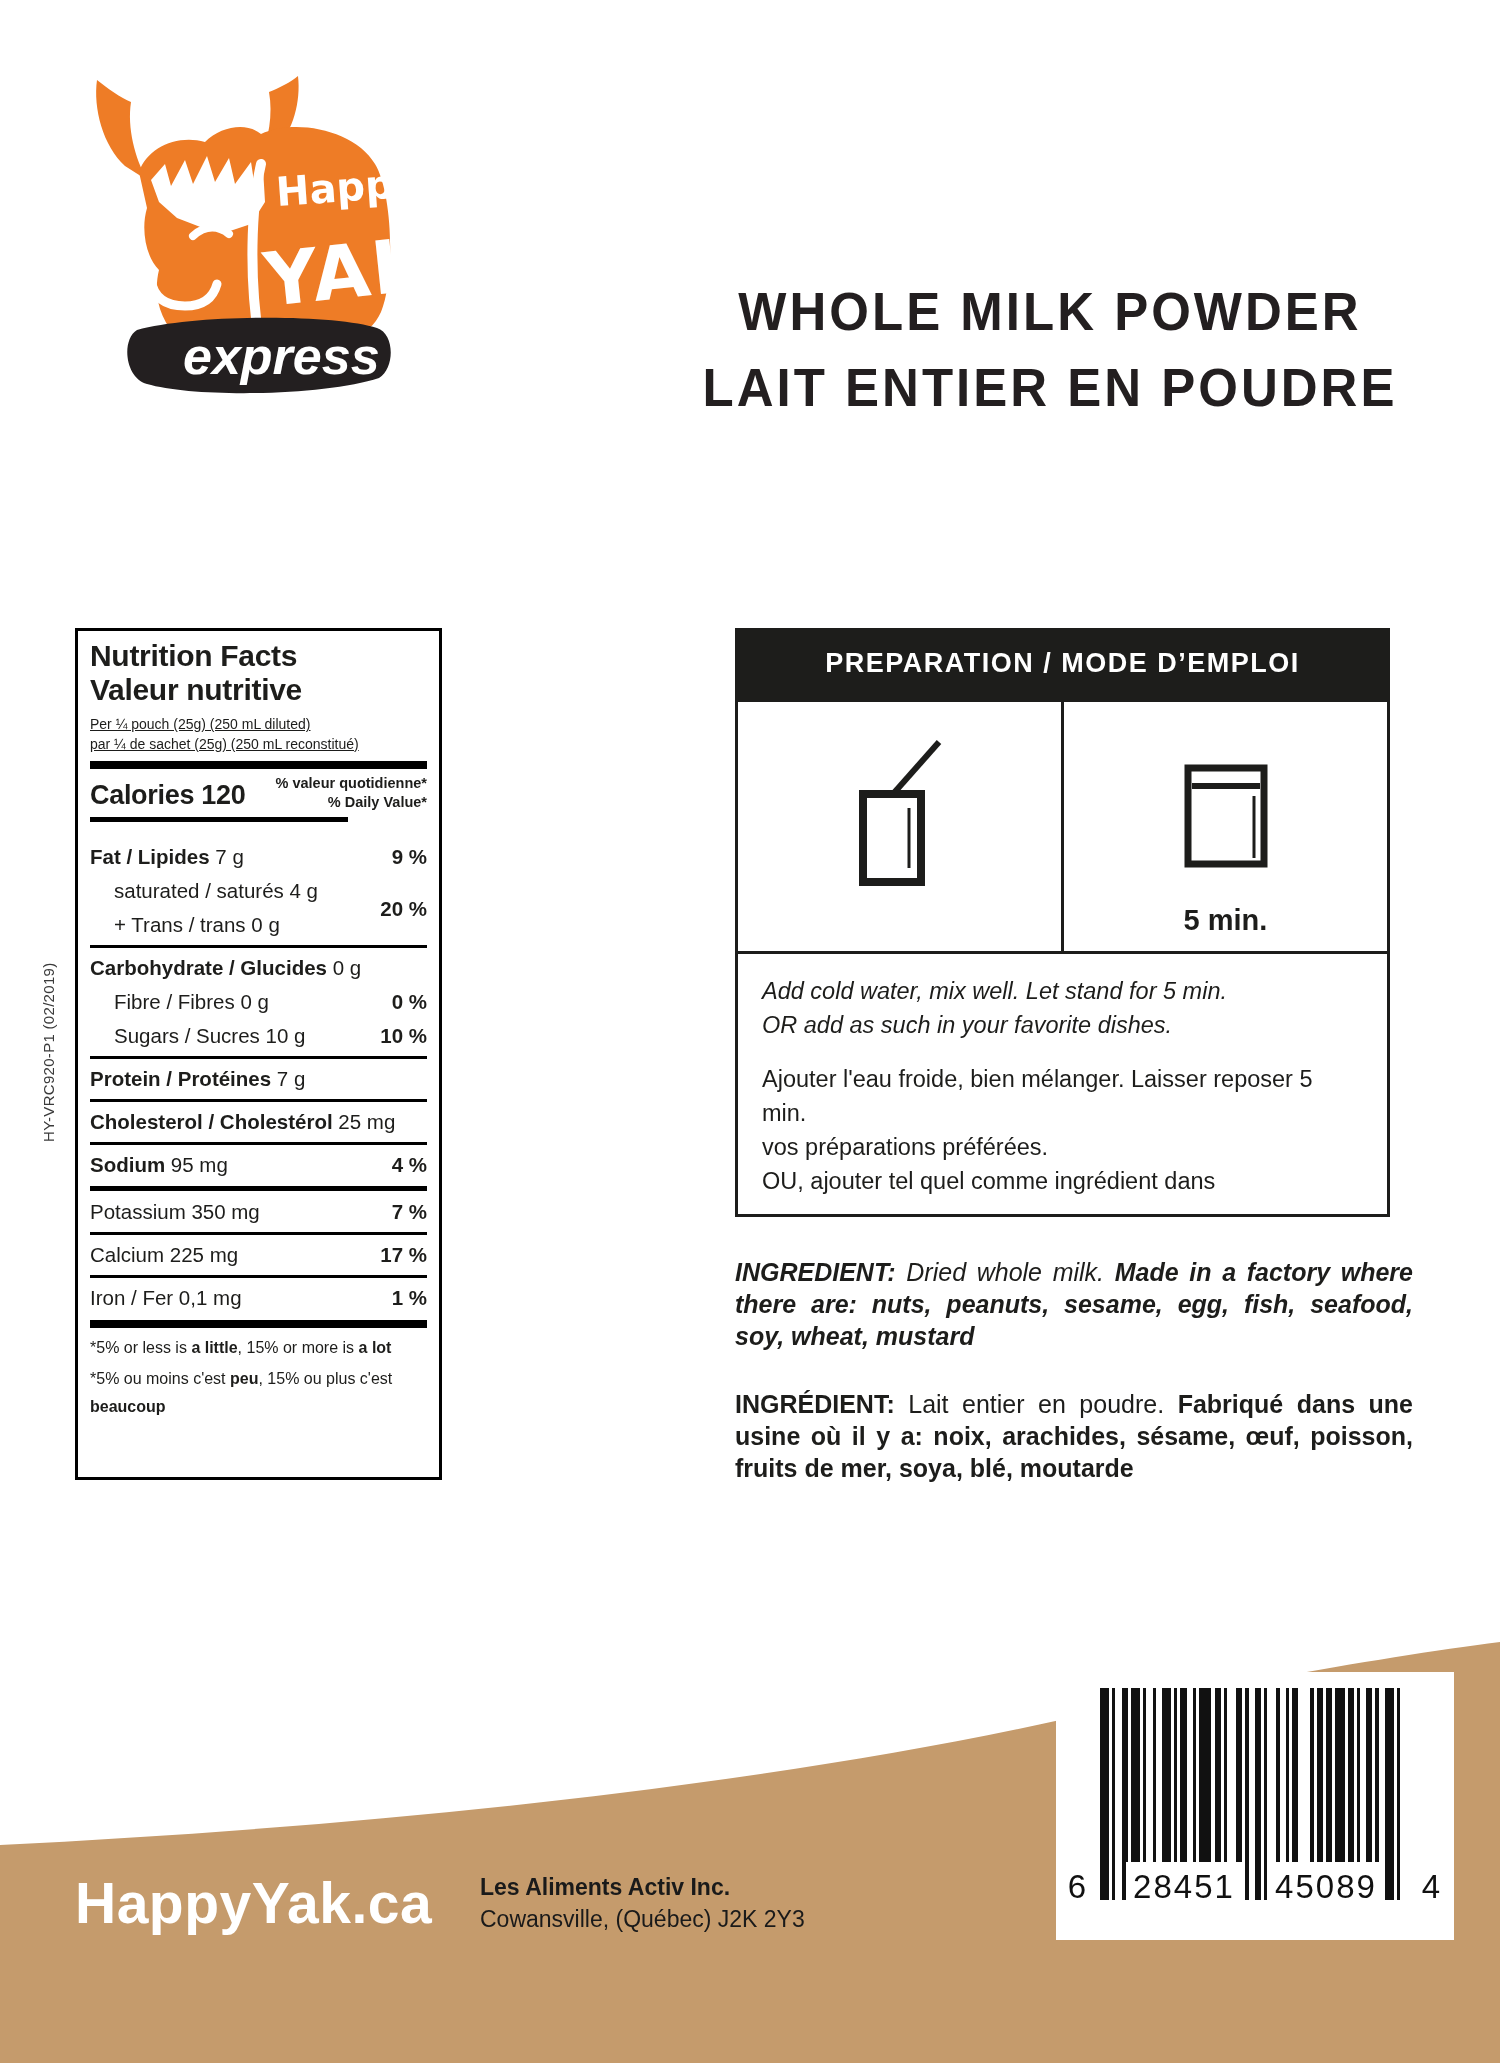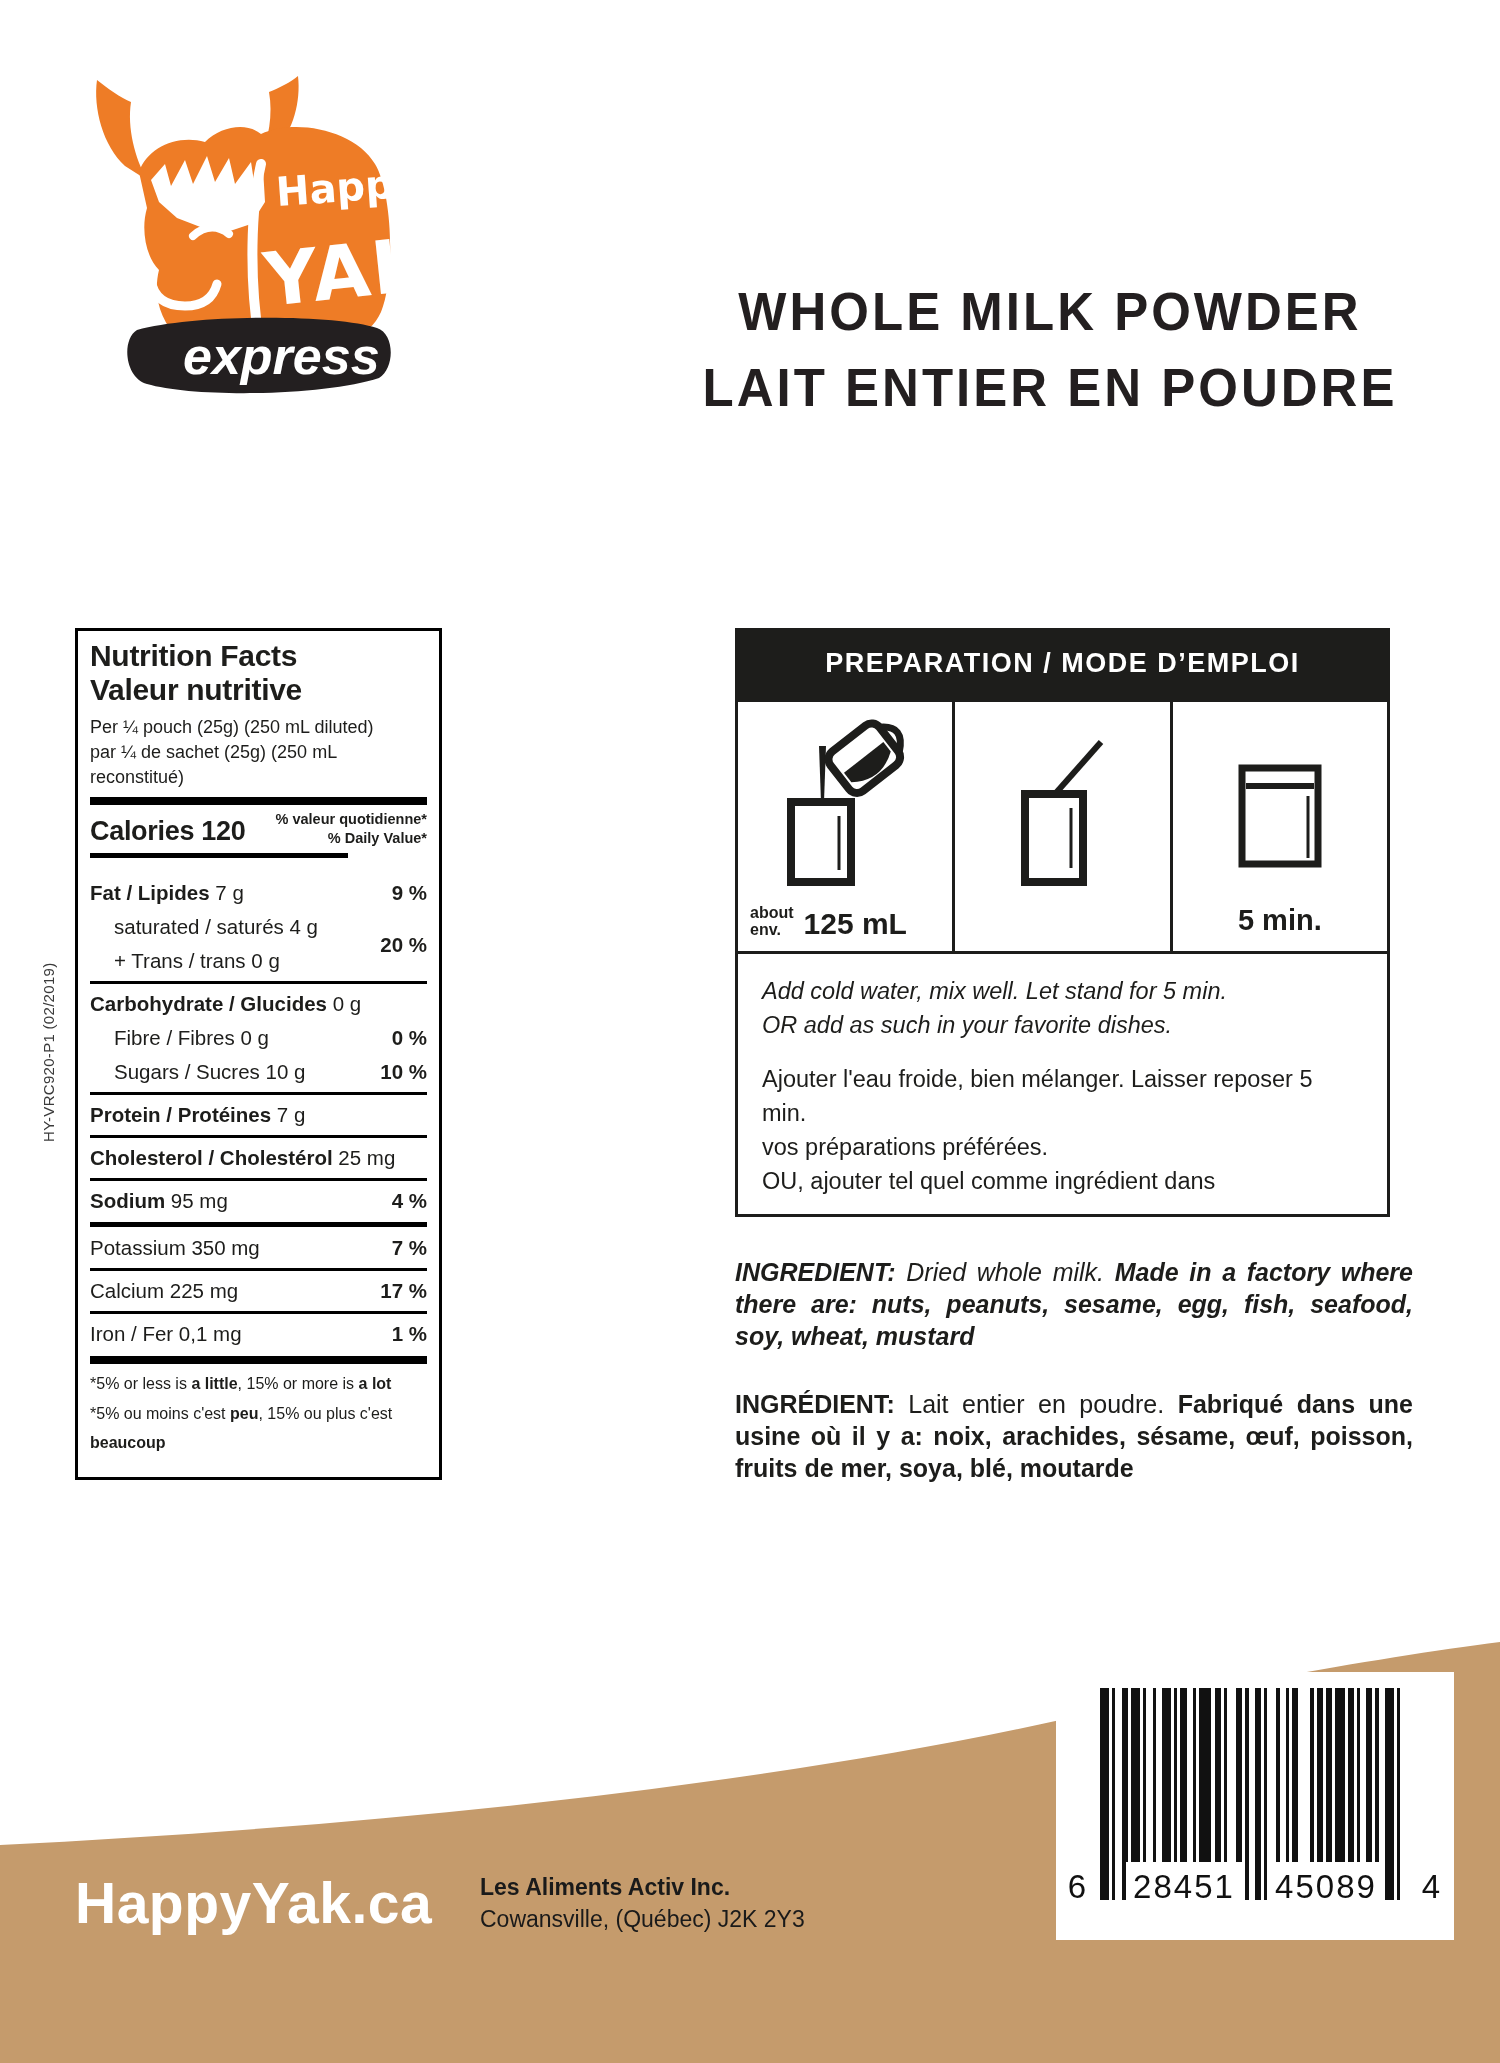--- a/index.html
+++ b/index.html
@@ -25,21 +25,21 @@
 
   
   .title{position:absolute;left:615px;top:286px;width:870px;text-align:center;}
   .title .t-line{font-size:51px;font-weight:bold;letter-spacing:3px;color:#231f20;line-height:1.0;transform:scaleY(1.04);}
   .title .t-line+.t-line{margin-top:25px;}
 
   
   .nft{position:absolute;left:75px;top:628px;width:367px;height:852px;
        border:3px solid #000;box-sizing:border-box;padding:8px 12px 6px 12px;background:#fff;overflow:hidden;}
   .nft-title{font-size:30px;font-weight:bold;line-height:1.12;letter-spacing:-0.3px;}
-  .nft-serving{font-size:18px;line-height:1.38;margin-top:9px;}
+  .nft-serving{font-size:14px;line-height:1.38;margin-top:9px;text-decoration:underline;}
   .bar-8{height:8px;background:#000;margin:7px 0 5px 0;}
   .cal-row{position:relative;height:66px;margin-top:2px;}
   .cal-main{font-size:27px;font-weight:bold;letter-spacing:-0.3px;padding-top:6px;}
   .cal-under{width:258px;height:5px;background:#000;margin-top:6px;}
   .dv-head{position:absolute;right:0;top:0;text-align:right;font-size:14.5px;font-weight:bold;line-height:1.3;}
   #nutrition-rows{margin-top:0;}
   .n-row{position:relative;font-size:20.5px;line-height:34px;}
   .n-row.indent{padding-left:24px;}
   .n-bold{font-weight:bold;}
   .n-dv{position:absolute;right:0;top:0;font-weight:bold;}
@@ -190,39 +190,20 @@
       <span>*5% ou moins c'est </span><b>peu</b><span>, 15% ou plus c'est </span><b>beaucoup</b>
     </div>
   </div>
 
   <div class="side-code">HY-VRC920-P1 (02/2019)</div>
 
   <div class="prep">
     <div class="prep-header">PREPARATION / MODE D’EMPLOI</div>
     <div class="prep-icons">
 
-      <div class="prep-cell">
-        <svg class="icon-center" style="top:14px" width="160" height="170" viewBox="0 0 160 170">
-          <polygon points="54,30 61,30 59,86 56,86" fill="#1d1d1b"></polygon>
-          <g transform="rotate(-38 100 48) translate(0,-6)">
-            <rect x="72" y="24" width="62" height="50" rx="10" fill="#fff" stroke="#1d1d1b" stroke-width="8"></rect>
-            <path d="M78,48 L128,48 L128,60 Q103,78 78,60 Z" fill="#1d1d1b"></path>
-            <path d="M134,34 q22,14 0,32" fill="none" stroke="#1d1d1b" stroke-width="7"></path>
-          </g>
-          <rect x="26" y="86" width="60" height="80" fill="#fff" stroke="#1d1d1b" stroke-width="8"></rect>
-          <line x1="74" y1="100" x2="74" y2="154" stroke="#1d1d1b" stroke-width="3"></line>
-        </svg>
-        <div class="amount-row">
-          <div class="about-stack">
-            <div>about</div>
-            <div>env.</div>
-          </div>
-          <div class="amount-big">125 mL</div>
-        </div>
-      </div>
 
       <div class="prep-cell">
         <svg class="icon-center" style="top:30px" width="130" height="160" viewBox="0 0 130 160">
           <line x1="104" y1="10" x2="58" y2="62" stroke="#1d1d1b" stroke-width="6"></line>
           <ellipse cx="53" cy="67" rx="10" ry="6" transform="rotate(-45 53 67)" fill="#1d1d1b"></ellipse>
           <rect x="28" y="62" width="58" height="88" fill="#fff" stroke="#1d1d1b" stroke-width="8"></rect>
           <line x1="74" y1="76" x2="74" y2="136" stroke="#1d1d1b" stroke-width="3"></line>
         </svg>
       </div>
 

